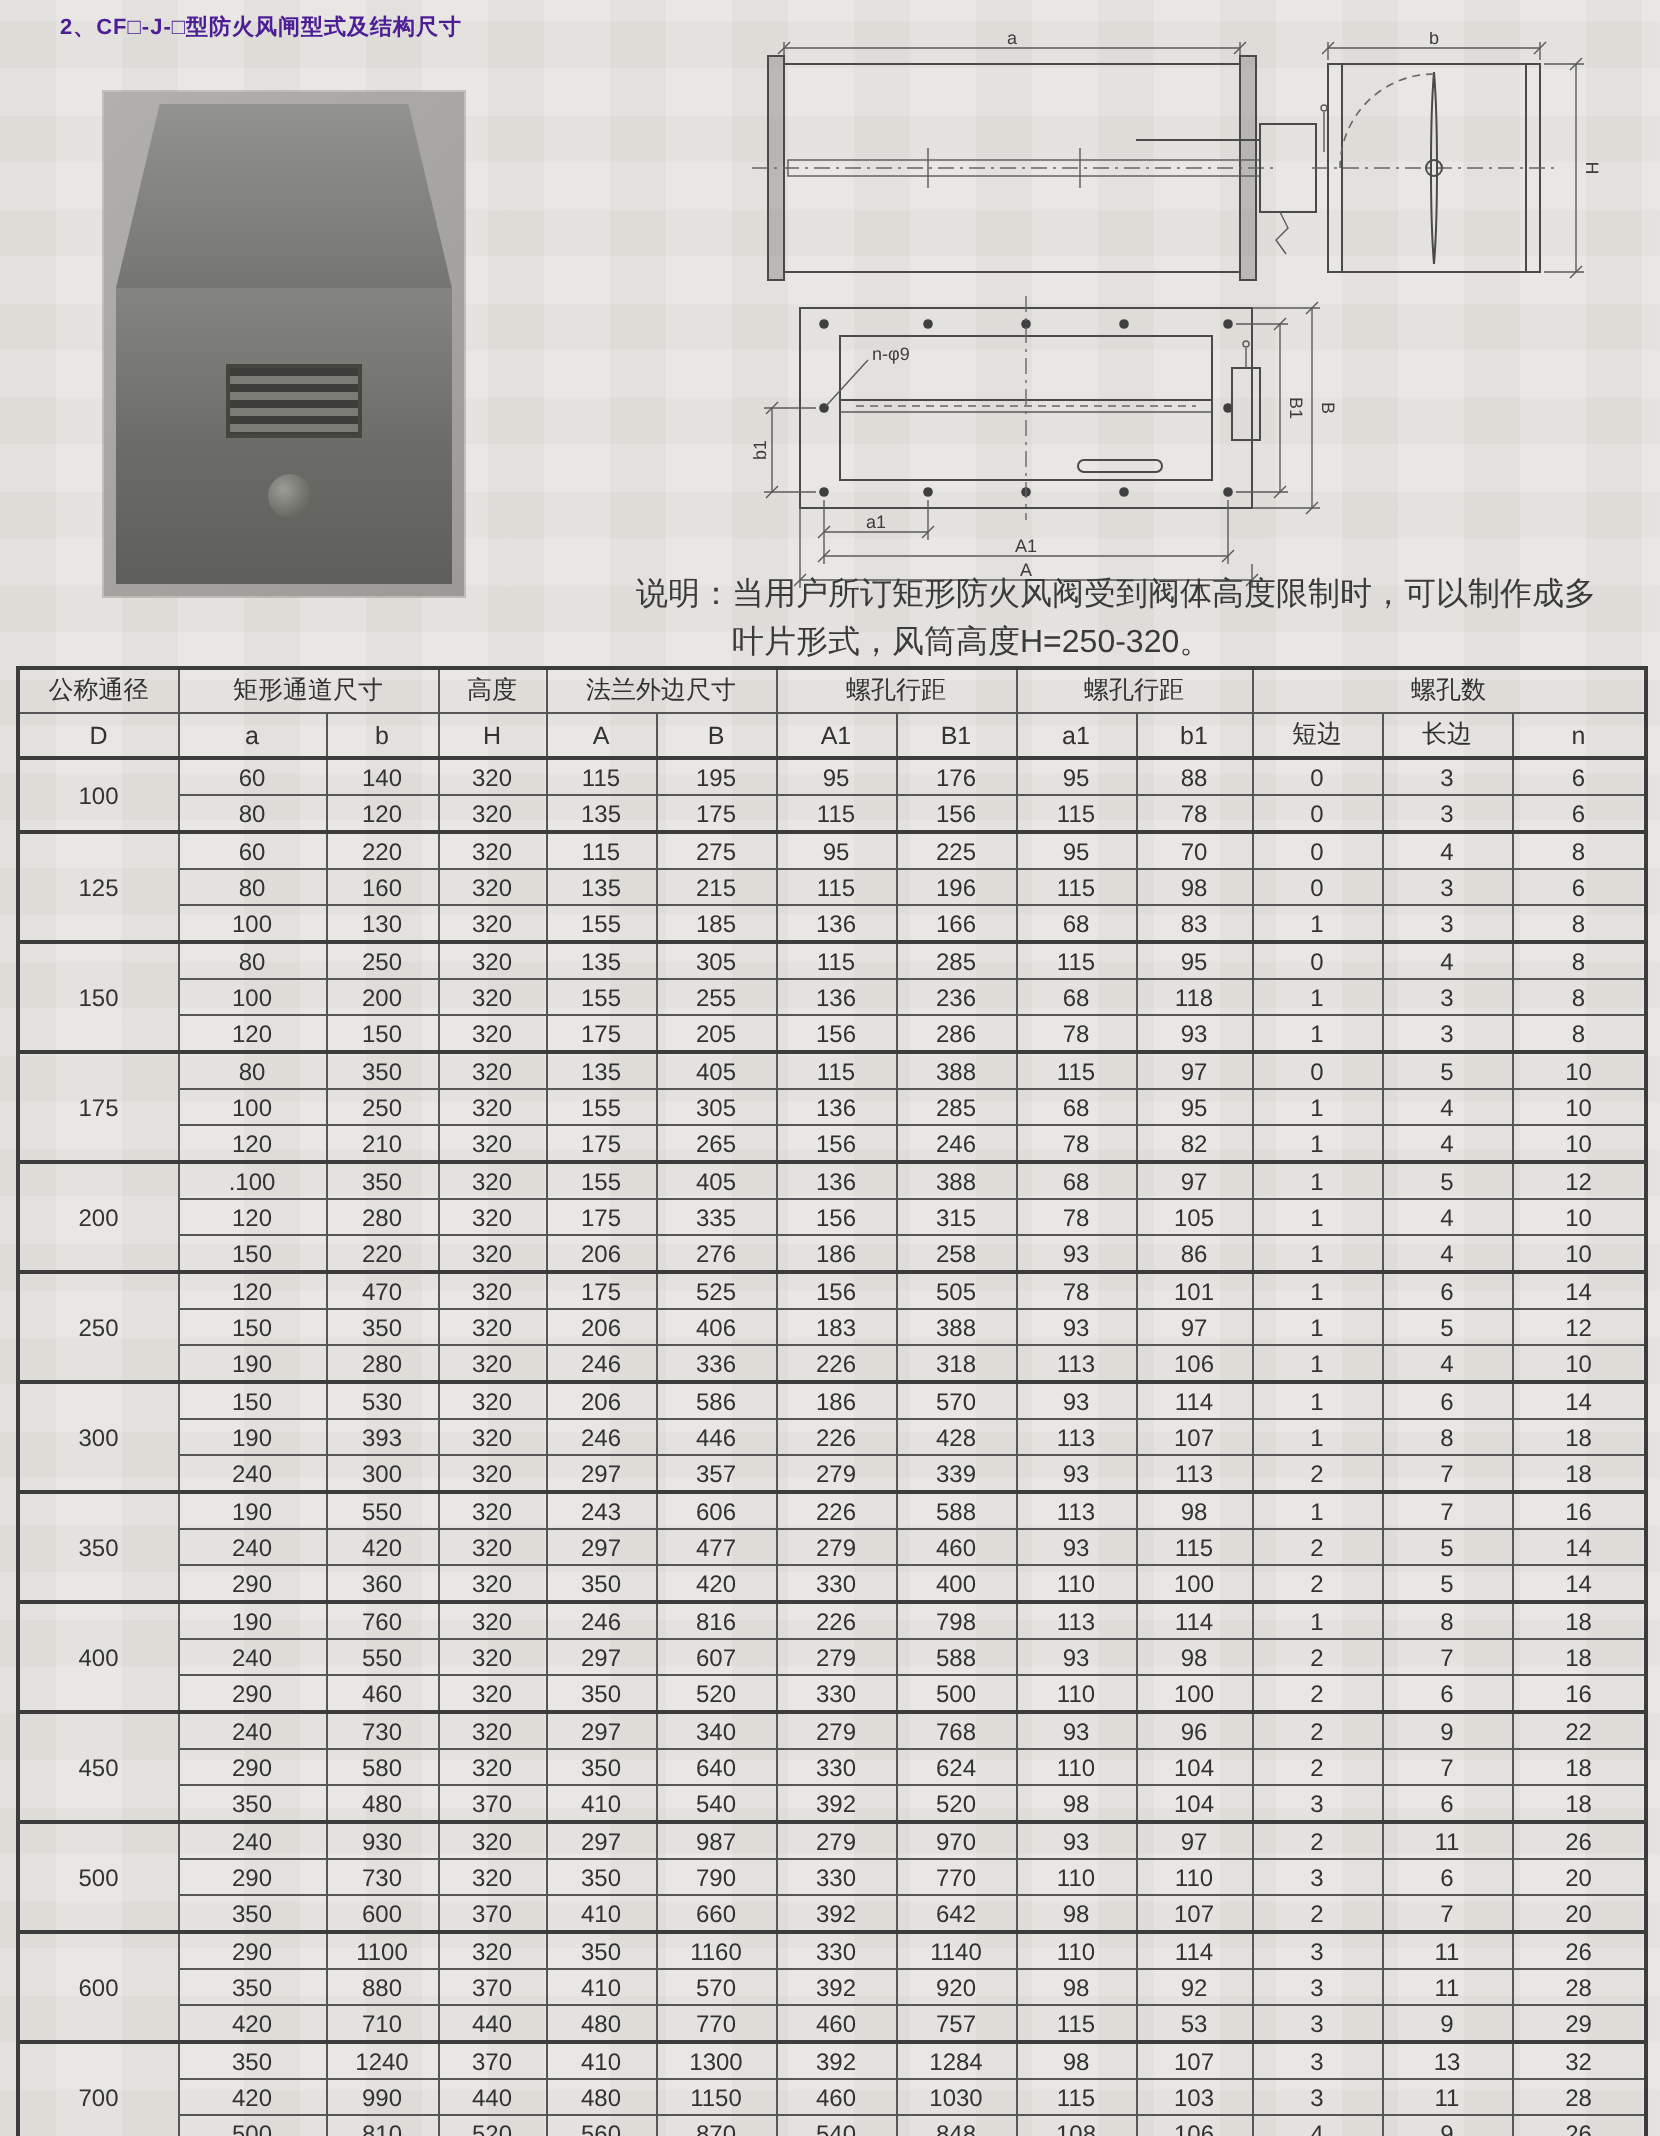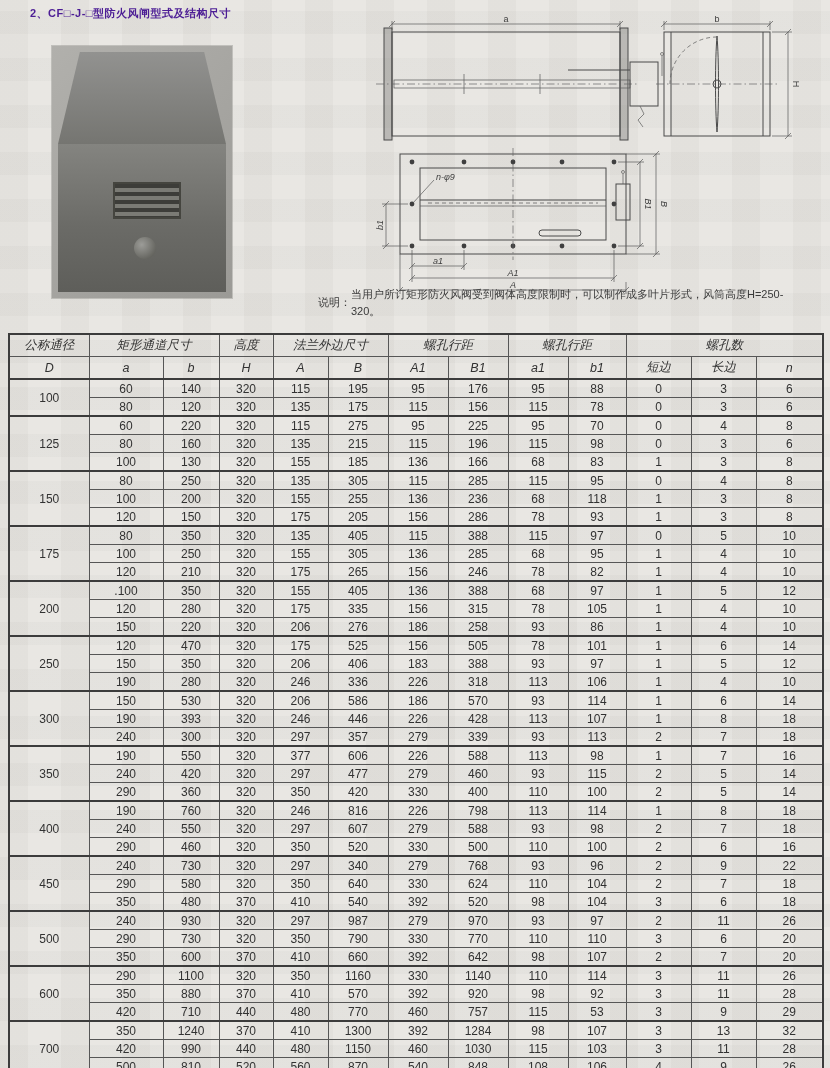--- a/index.html
+++ b/index.html
@@ -55,34 +55,34 @@
   }
   .ln { stroke:#4a4a4a; stroke-width:1; fill:none; }
   .thin { stroke:#5a5a5a; stroke-width:.7; fill:none; }
   .cl { stroke:#666; stroke-width:.7; fill:none; stroke-dasharray:8 3 1.5 3; }
   .dsh { stroke:#666; stroke-width:.8; fill:none; stroke-dasharray:4 3; }
   .hatch { fill:rgba(110,110,106,.35); stroke:#4a4a4a; stroke-width:1; }
   .dot { fill:#3f3f3f; }
 
   .note {
     position:absolute; left:318px; top:286px; width:492px;
-    display:flex; font-size:11px; line-height:1.5; color:#3a3a3a;align-items:center;
+    display:flex; font-size:16px; line-height:1.5; color:#3a3a3a;
   }
   .note-label { white-space:nowrap; }
 
   table.spec {
     position:absolute; left:8px; top:333px; width:814px;
     border-collapse:collapse; table-layout:fixed;
     border:2px solid #3c3c3c;
   }
   .spec th, .spec td {
     border:1px solid #565656; text-align:center; vertical-align:middle;
     padding:0; font-weight:normal; color:#323232; overflow:hidden;
   }
-  .spec thead th { height:21px; font-size:12.5px;font-style:italic; }
+  .spec thead th { height:21px; font-size:12.5px; }
   .spec tbody td { height:17px; font-size:12px; }
   .spec thead tr:last-child th { border-bottom:2px solid #3c3c3c; }
   .spec tbody tr.group-start td { border-top:2px solid #3c3c3c; }
 </style>
 </head>
 <body>
 
 <div class="page-title">2、CF□-J-□型防火风闸型式及结构尺寸</div>
 
 <div class="photo">
@@ -145,21 +145,21 @@
       <line class="thin" x1="124" y1="16" x2="144" y2="16"></line>
       <line class="thin" x1="124" y1="120" x2="144" y2="120"></line>
       <line class="thin" x1="140" y1="16" x2="140" y2="120"></line>
       <line class="thin" x1="137" y1="19" x2="143" y2="13"></line>
       <line class="thin" x1="137" y1="123" x2="143" y2="117"></line>
       <text x="148" y="71" text-anchor="middle" transform="rotate(90 148 68)">H</text>
     </g>
   </svg>
 </div>
 
-<div class="drawing" style="left:372px; top:146px;font-style:italic;">
+<div class="drawing" style="left:372px; top:146px;">
   <svg width="300" height="150" viewBox="0 0 300 150">
     <rect class="ln" x="28" y="8" width="226" height="100"></rect>
     <rect class="ln" x="48" y="22" width="186" height="72"></rect>
     <g>
       <circle class="dot" cx="40" cy="16" r="2.4"></circle>
         <circle class="dot" cx="92" cy="16" r="2.4"></circle>
       <circle class="dot" cx="141" cy="16" r="2.4"></circle>
         <circle class="dot" cx="190" cy="16" r="2.4"></circle>
       <circle class="dot" cx="242" cy="16" r="2.4"></circle>
       <circle class="dot" cx="40" cy="100" r="2.4"></circle>
@@ -570,21 +570,21 @@
         <td>113</td>
         <td>2</td>
         <td>7</td>
         <td>18</td>
       </tr>
       <tr class="group-start">
         <td rowspan="3">350</td>
         <td>190</td>
         <td>550</td>
         <td>320</td>
-        <td>377</td>
+        <td>243</td>
         <td>606</td>
         <td>226</td>
         <td>588</td>
         <td>113</td>
         <td>98</td>
         <td>1</td>
         <td>7</td>
         <td>16</td>
       </tr>
       <tr>

